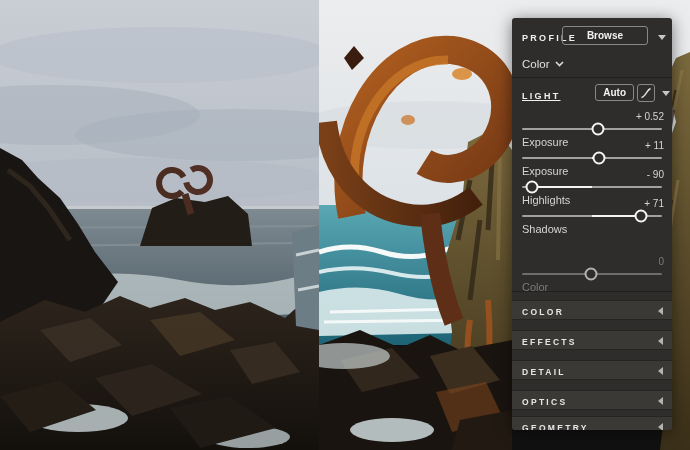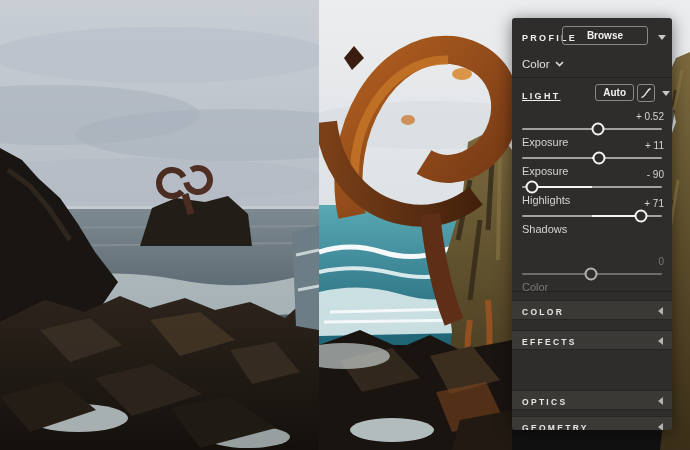--- a/index.html
+++ b/index.html
@@ -266,20 +266,24 @@
     <div class="divider d2"></div>
 
     <div class="secbar" style="top:282px">
       <span class="sec-title">COLOR</span>
       <span class="tri-left"></span>
     </div>
     <div class="secbar" style="top:312px">
       <span class="sec-title">EFFECTS</span>
       <span class="tri-left"></span>
     </div>
+    <div class="secbar" style="top:342px">
+      <span class="sec-title">DETAIL</span>
+      <span class="tri-left"></span>
+    </div>
     <div class="secbar" style="top:372px">
       <span class="sec-title">OPTICS</span>
       <span class="tri-left"></span>
     </div>
     <div class="secbar" style="top:398px">
       <span class="sec-title">GEOMETRY</span>
       <span class="tri-left"></span>
     </div>
 
   </div>

